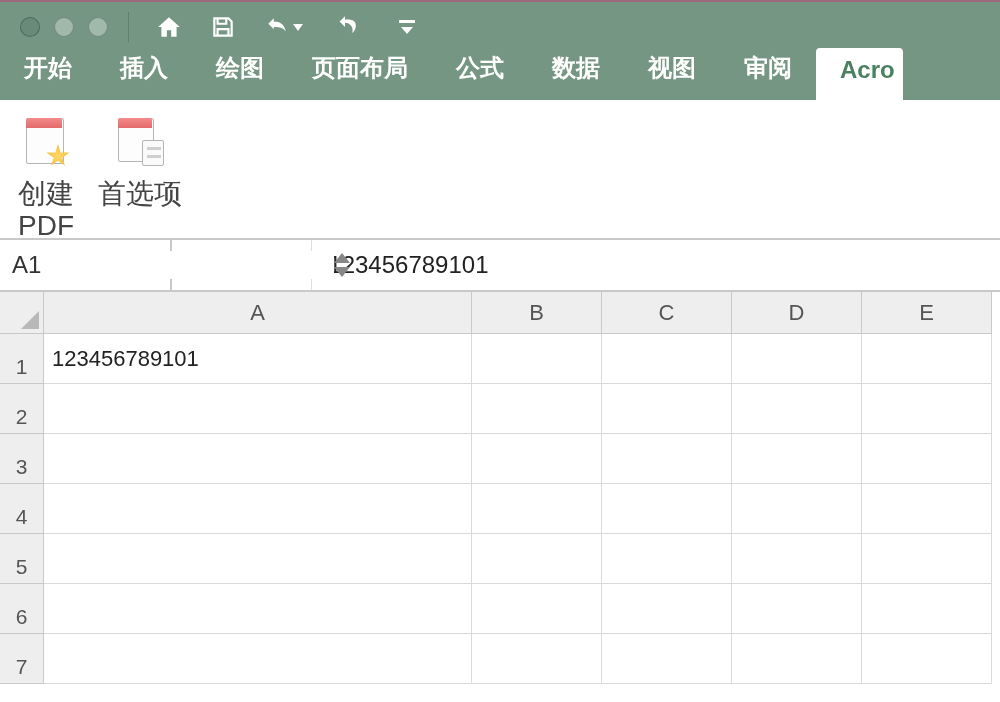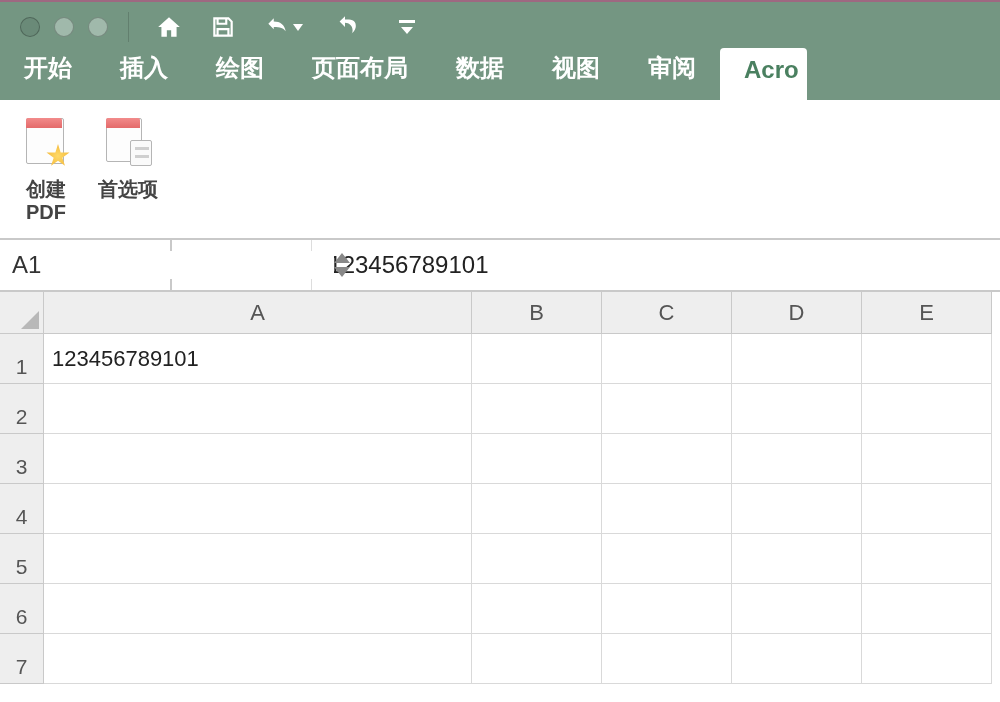--- a/index.html
+++ b/index.html
@@ -161,25 +161,24 @@
     .pref-gear::before, .pref-gear::after {
       content: '';
       position: absolute;
       left: 4px;
       width: 14px; height: 3px;
       background: #cfcfcf;
     }
     .pref-gear::before { top: 6px; }
     .pref-gear::after { top: 14px; }
     .ribbon-label {
-      font-size: 20px;
+      font-size: 28px;
       color: #444;
       text-align: center;
       line-height: 1.15;
-      font-weight: bold;
     }
     
     
     .formula-bar {
       height: 52px;
       display: flex;
       align-items: stretch;
       border-bottom: 2px solid #c9c9c9;
     }
     .namebox {
@@ -350,20 +349,21 @@
       <div class="tri"></div>
     </div>
   </div>
 </div>
 
 <div class="tabs">
   <div class="tab">开始</div>
   <div class="tab">插入</div>
   <div class="tab">绘图</div>
   <div class="tab">页面布局</div>
+  <div class="tab">公式</div>
   <div class="tab">数据</div>
   <div class="tab">视图</div>
   <div class="tab">审阅</div>
   <div class="tab active last">Acro</div>
 </div>
 
 <div class="ribbon">
   <div class="ribbon-btn">
     <div class="ribbon-icon pdf-icon">
       <div class="pdf-star"></div>

